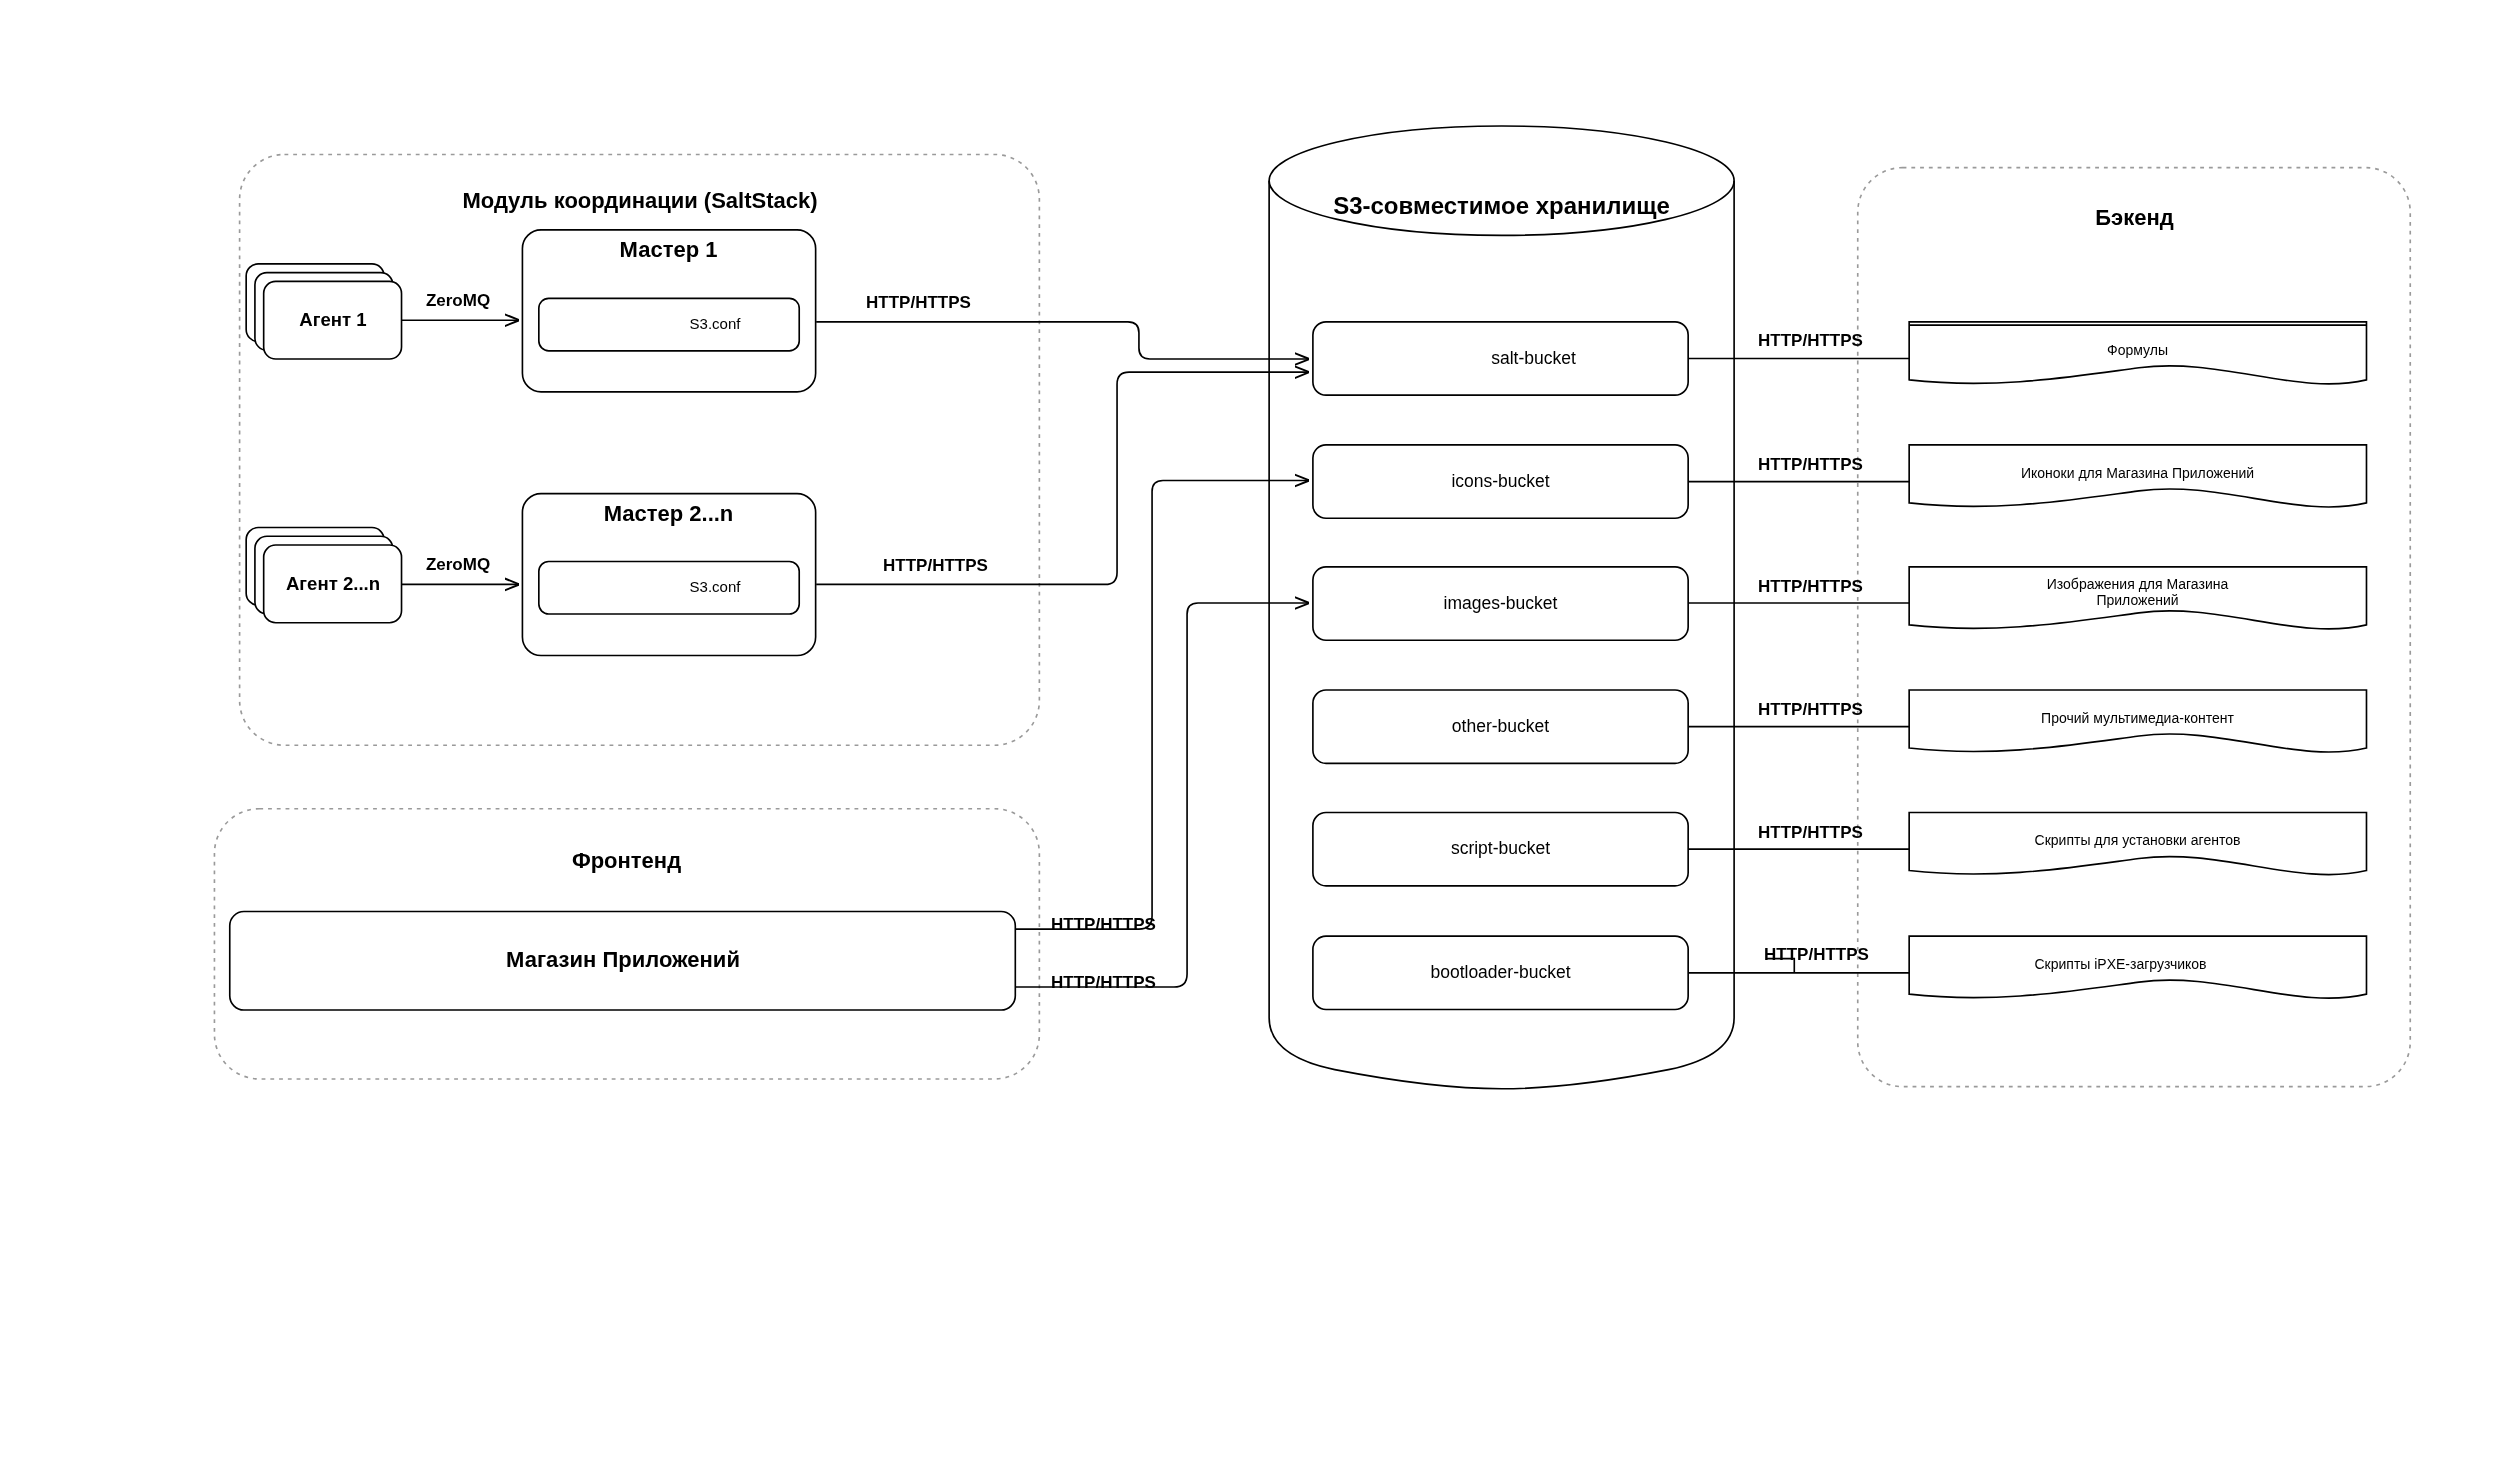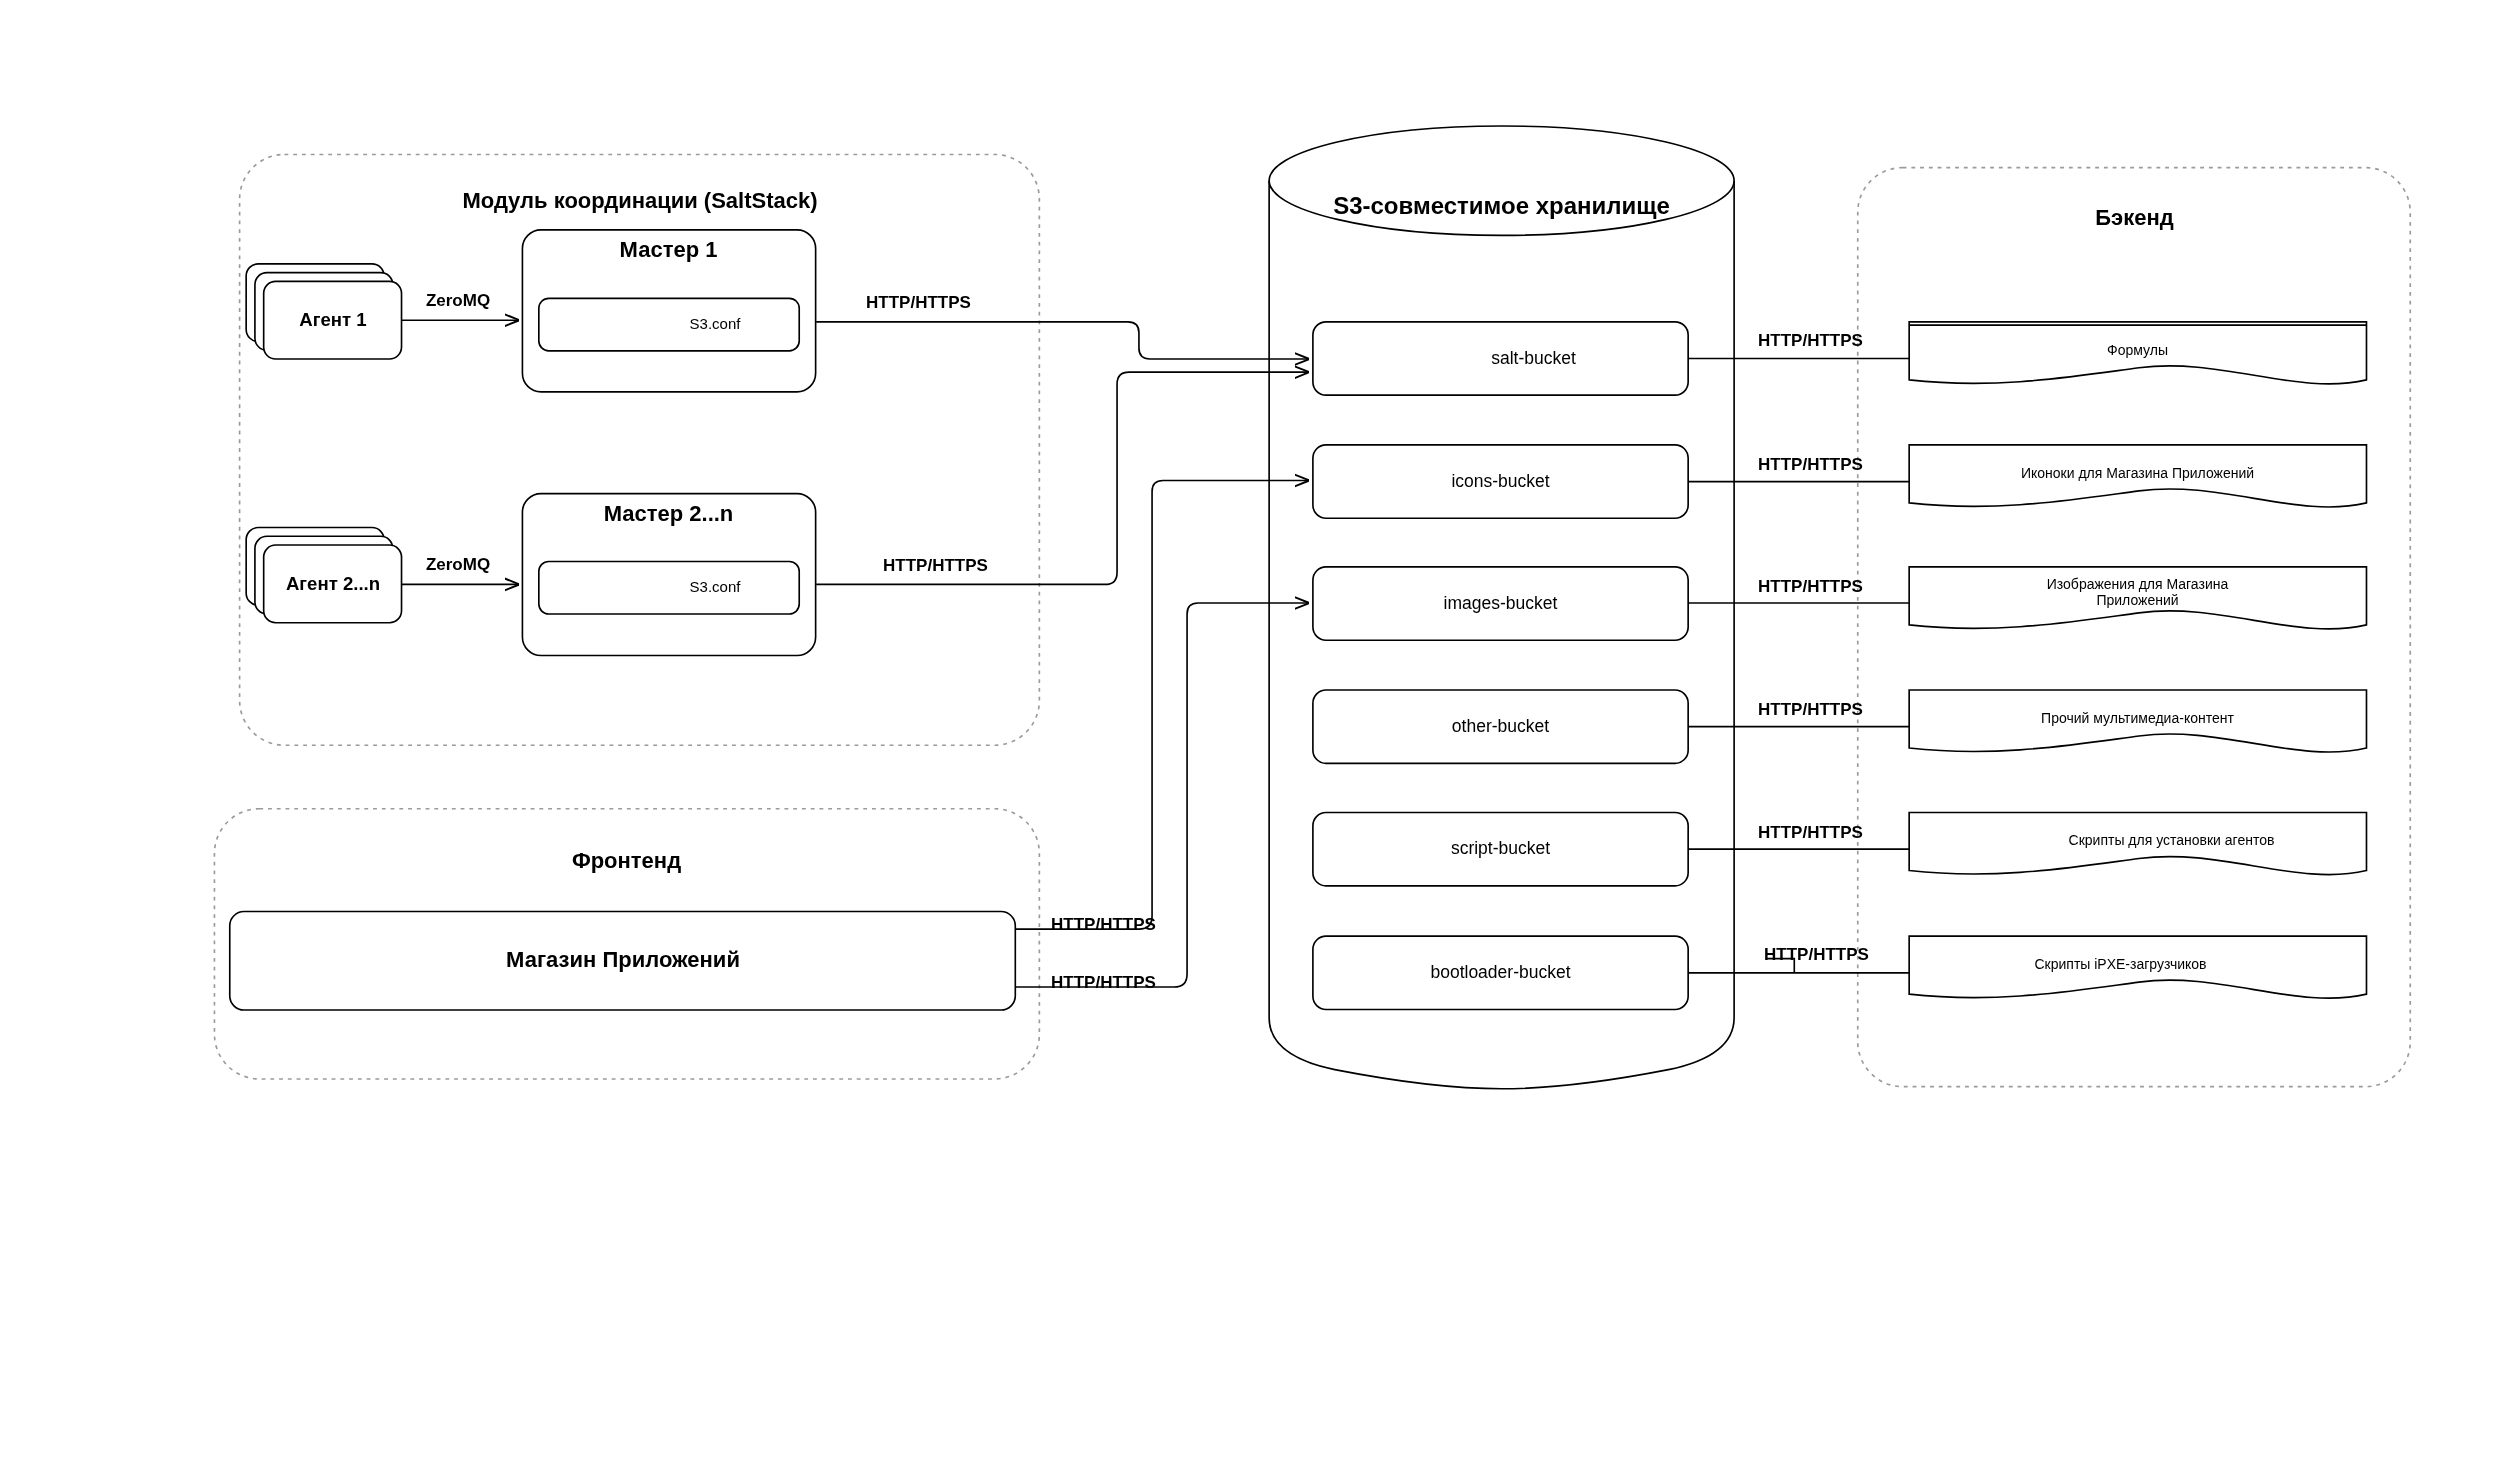--- a/index.html
+++ b/index.html
@@ -130,21 +130,21 @@
   <div class="lbl bucket-lbl ctr" style="left:1313px;top:567px;width:375px;height:73px;">images-bucket</div>
   <div class="lbl bucket-lbl ctr" style="left:1313px;top:690px;width:375px;height:73px;">other-bucket</div>
   <div class="lbl bucket-lbl ctr" style="left:1313px;top:812px;width:375px;height:73px;">script-bucket</div>
   <div class="lbl bucket-lbl ctr" style="left:1313px;top:936px;width:375px;height:73px;">bootloader-bucket</div>
 
   <div class="lbl doc-lbl ctr" style="left:1909px;top:322px;width:457px;height:58px;">Формулы</div>
   <div class="lbl doc-lbl ctr" style="left:1909px;top:445px;width:457px;height:58px;">Иконоки для Магазина Приложений</div>
   <div class="lbl doc-lbl ctr" style="left:1909px;top:561px;width:457px;height:63px;white-space:pre-line;">Изображения для Магазина
 Приложений</div>
   <div class="lbl doc-lbl ctr" style="left:1909px;top:690px;width:457px;height:58px;">Прочий мультимедиа-контент</div>
-  <div class="lbl doc-lbl ctr" style="left:1909px;top:812px;width:457px;height:58px;padding-left:34px;">Скрипты для установки агентов</div>
+  <div class="lbl doc-lbl ctr" style="left:1909px;top:812px;width:457px;height:58px;">Скрипты для установки агентов</div>
   <div class="lbl doc-lbl ctr" style="left:1892px;top:936px;width:457px;height:58px;">Скрипты iPXE-загрузчиков</div>
 
   <div class="lbl edge-lbl ctr" style="left:398px;top:290px;width:120px;height:22px;">ZeroMQ</div>
   <div class="lbl edge-lbl ctr" style="left:398px;top:554px;width:120px;height:22px;">ZeroMQ</div>
 
   <div class="lbl edge-lbl ctr" style="left:853px;top:292px;width:131px;height:22px;">HTTP/HTTPS</div>
   <div class="lbl edge-lbl ctr" style="left:870px;top:555px;width:131px;height:22px;">HTTP/HTTPS</div>
 
   <div class="lbl edge-lbl ctr" style="left:1038px;top:914px;width:131px;height:22px;">HTTP/HTTPS</div>
   <div class="lbl edge-lbl ctr" style="left:1038px;top:972px;width:131px;height:22px;">HTTP/HTTPS</div>

